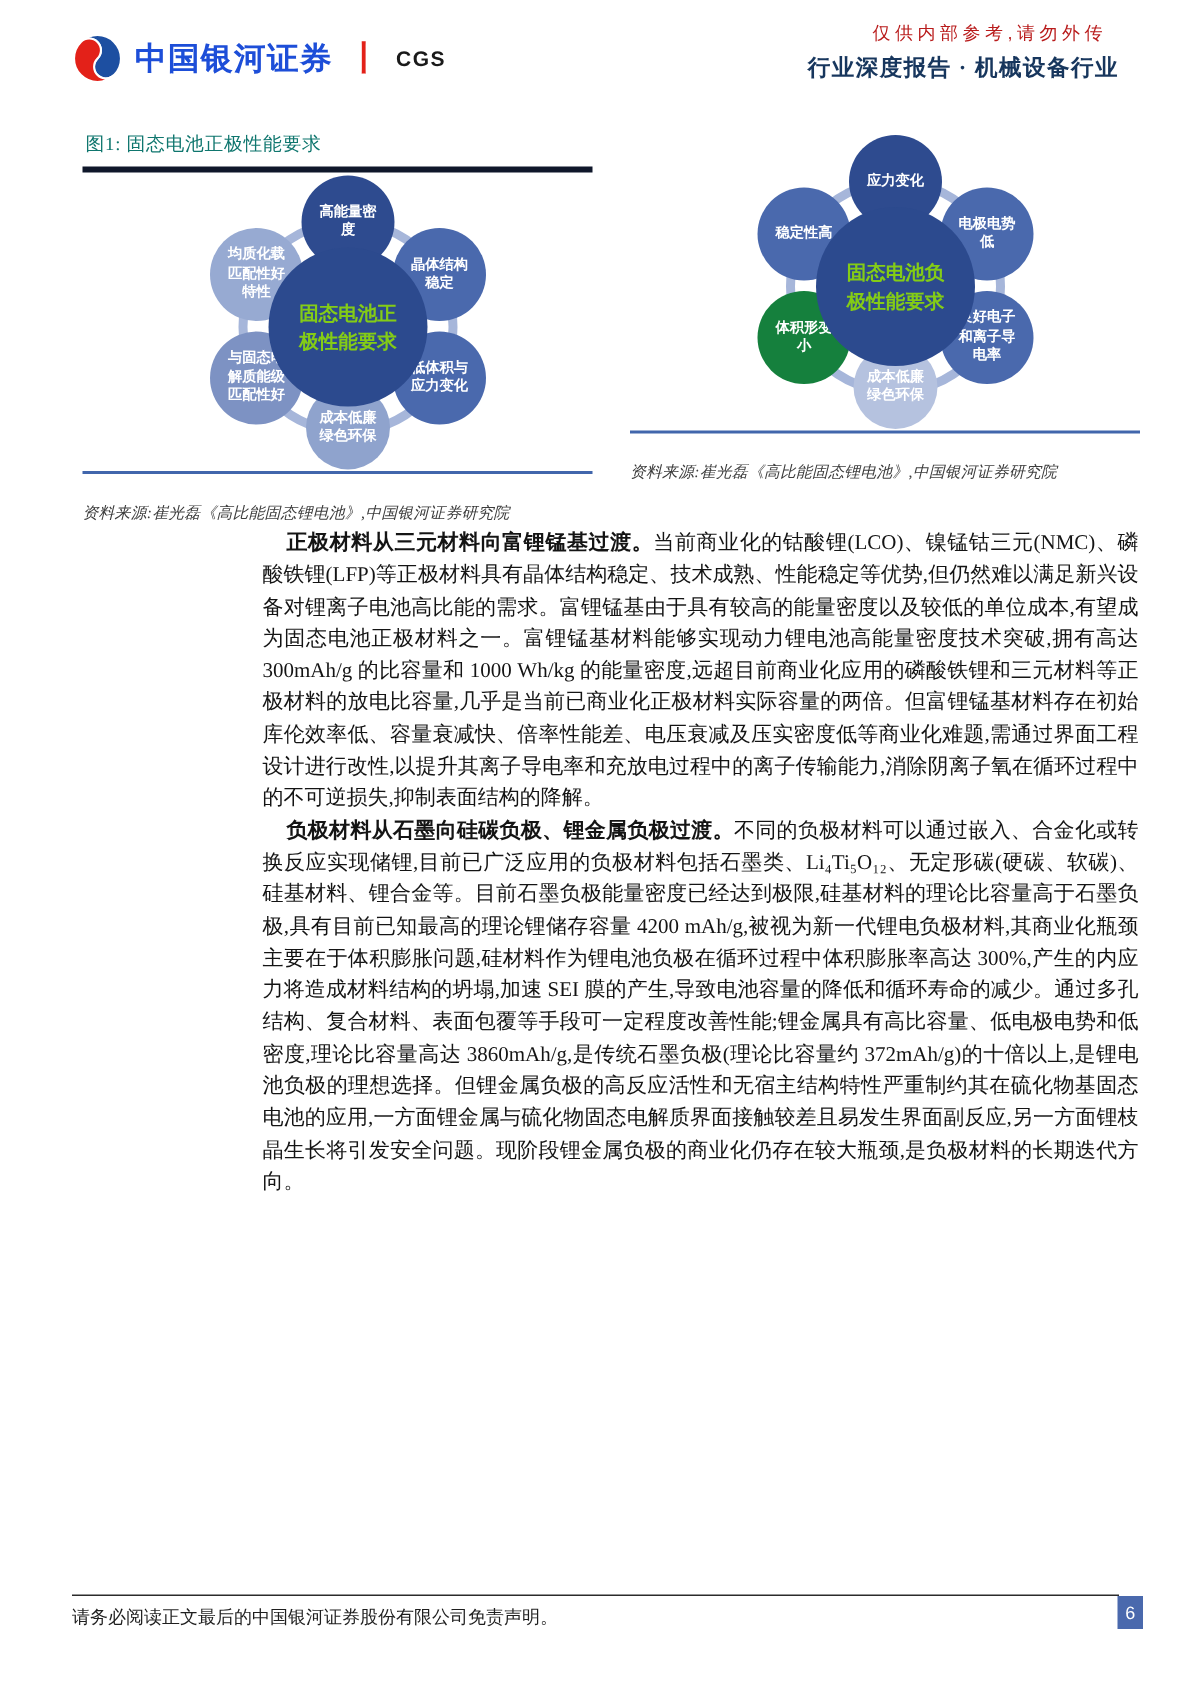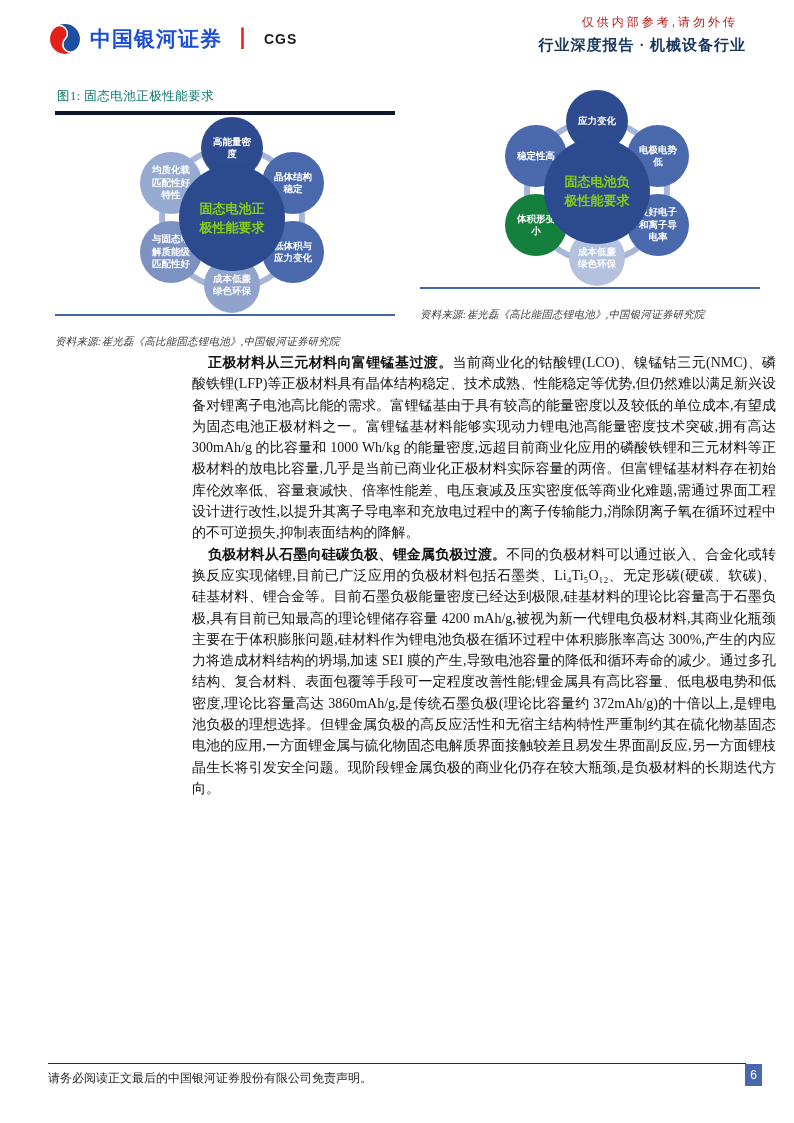--- a/index.html
+++ b/index.html
@@ -38,21 +38,21 @@
   .n-b{left:149px;top:142px;width:56px;height:56px;}
   .n-bl{left:85px;top:106px;}
   .n-tl{left:85px;top:37px;}
   .center-node{position:absolute;left:124px;top:50px;width:106px;height:106px;border-radius:50%;
         color:#84cc16;font-family:"Liberation Sans","DejaVu Sans",sans-serif;font-weight:bold;
         font-size:13px;line-height:1.5;display:flex;align-items:center;justify-content:center;
         text-align:center;white-space:pre-line;box-sizing:border-box;}
   .fig-source{margin-top:19px;font-style:italic;font-size:10.5px;color:#3c3c3c;letter-spacing:0.2px;}
 
   
-  .body-text{position:absolute;left:192px;top:352px;width:584px;font-size:14px;
+  .body-text{position:absolute;left:175px;top:352px;width:584px;font-size:14px;
              line-height:21.3px;text-align:justify;color:#141414;}
   .body-text p{margin:0;text-indent:16px;}
   .lead{font-weight:bold;}
 
   
   .footer-line{position:absolute;left:48px;right:48px;top:1063px;border-top:1.5px solid #2b2b2b;}
   .disclaimer{position:absolute;left:48px;top:1070px;font-size:12px;color:#1e1e1e;
               font-family:"Liberation Sans","DejaVu Sans",sans-serif;}
   .page-badge{position:absolute;right:32px;top:1064px;width:17px;height:22px;background:#4a69ad;
               color:#fff;font-size:12px;line-height:22px;text-align:center;

